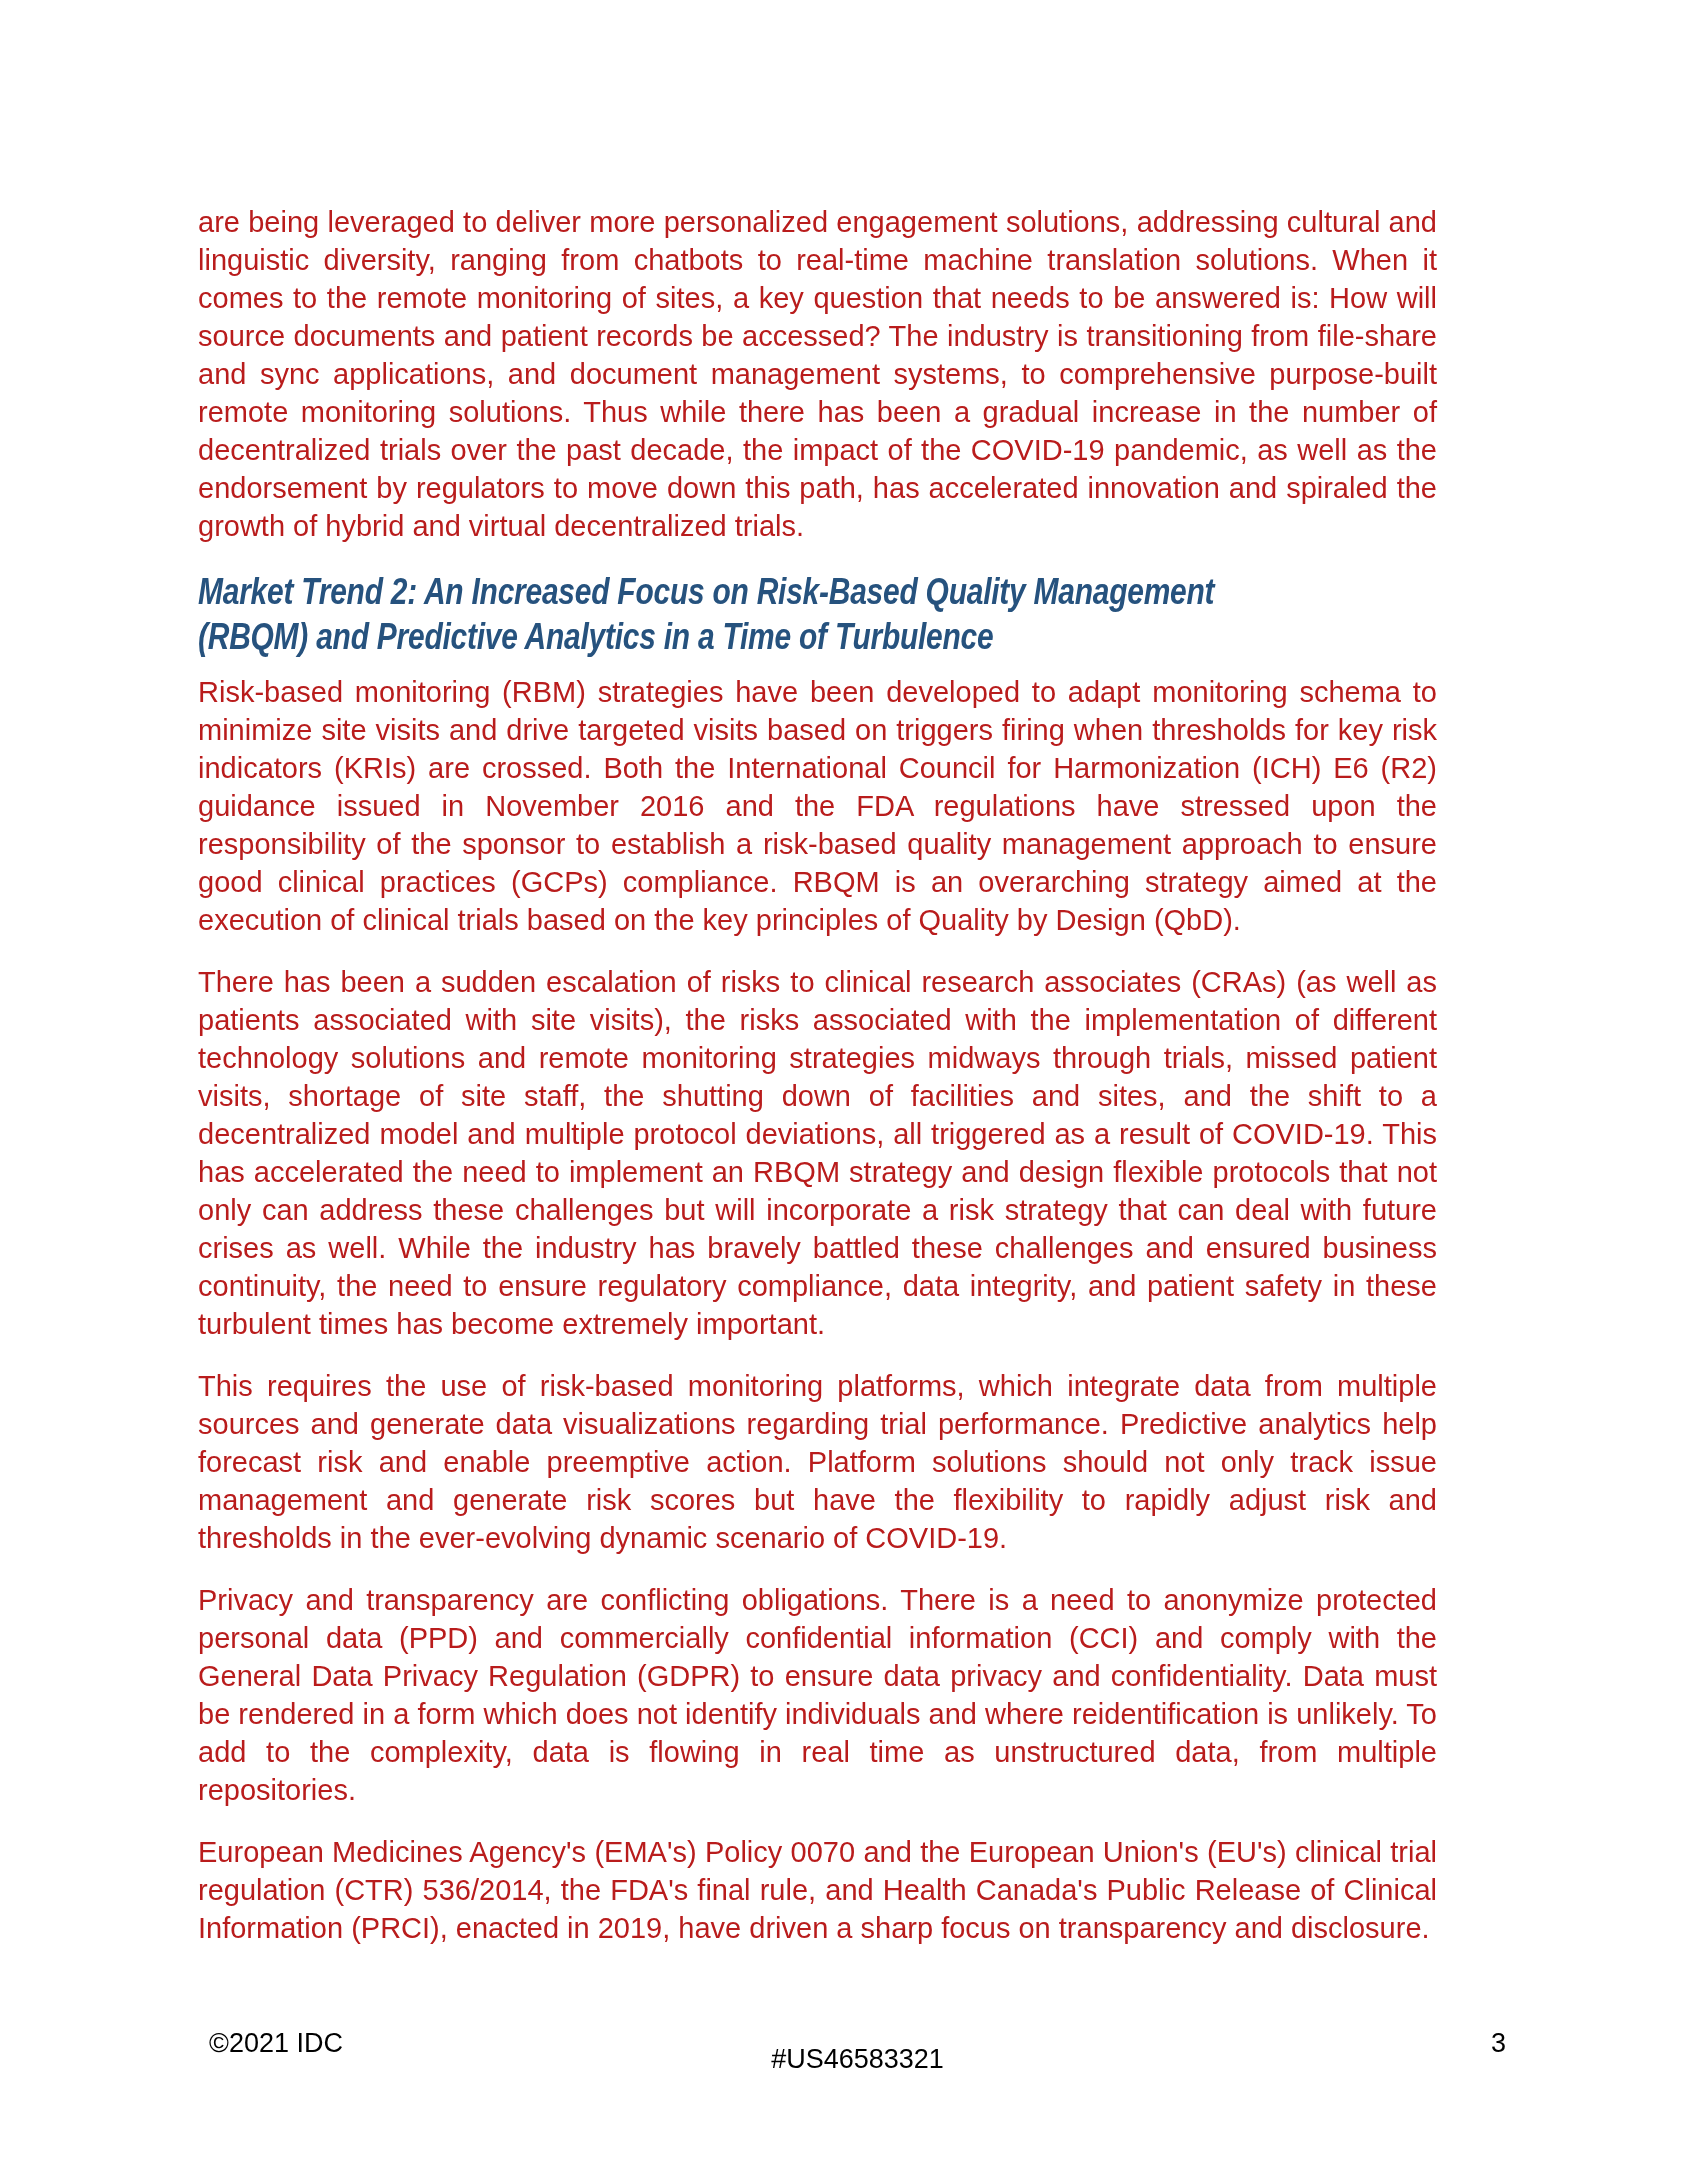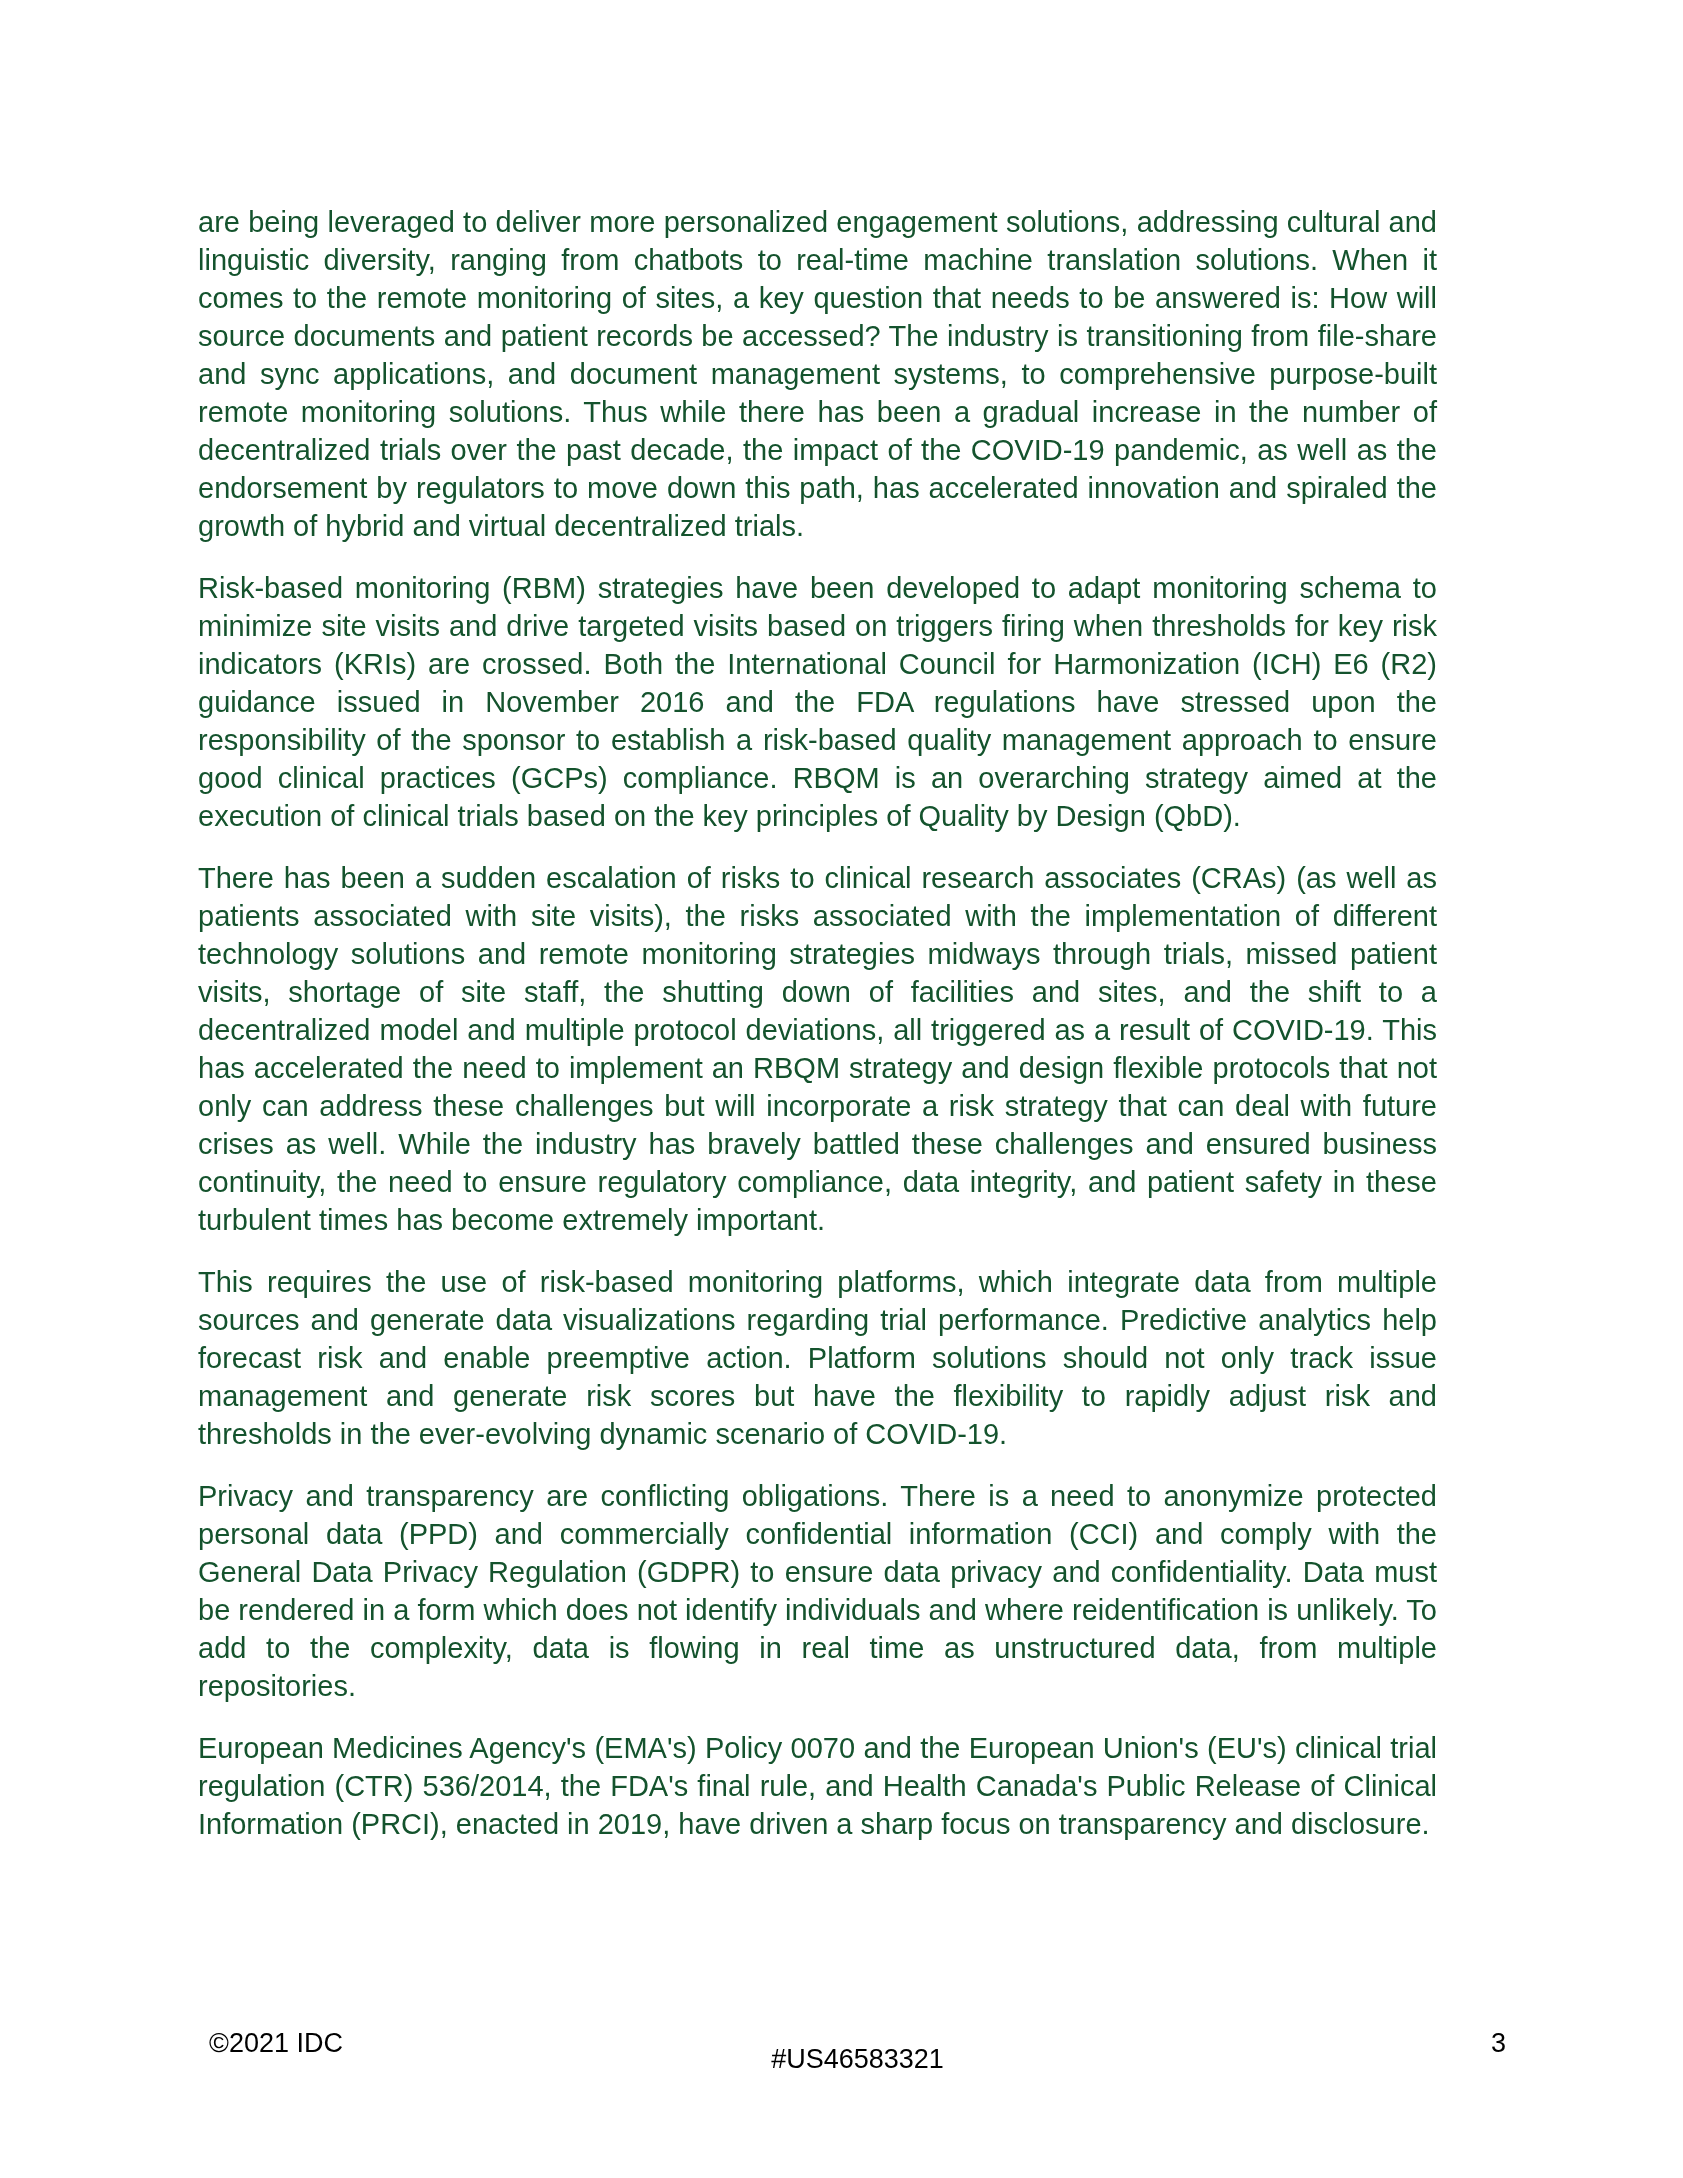--- a/index.html
+++ b/index.html
@@ -20,21 +20,21 @@
     position: absolute;
     left: 198px;
     top: 203px;
     width: 1247px;
   }
   .body-para {
     font-size: 29px;
     line-height: 38px;
     text-align: justify;
     margin: 0 8px 24px 0;
-    color: #14532d;
+    color: #b91c1c;
   }
   .section-heading {
     margin: 14px 0 14px 0;
   }
   .heading-line {
     white-space: nowrap;
     font-weight: bold;
     font-style: italic;
     font-size: 37px;
     line-height: 45px;
@@ -72,20 +72,24 @@
 </style>
 </head>
 <body>
 
 <div class="page">
 
   <div class="content">
 
     <p class="body-para">are being leveraged to deliver more personalized engagement solutions, addressing cultural and linguistic diversity, ranging from chatbots to real-time machine translation solutions. When it comes to the remote monitoring of sites, a key question that needs to be answered is: How will source documents and patient records be accessed? The industry is transitioning from file-share and sync applications, and document management systems, to comprehensive purpose-built remote monitoring solutions. Thus while there has been a gradual increase in the number of decentralized trials over the past decade, the impact of the COVID-19 pandemic, as well as the endorsement by regulators to move down this path, has accelerated innovation and spiraled the growth of hybrid and virtual decentralized trials.</p>
 
+    <div class="section-heading">
+      <div class="heading-line">Market Trend 2: An Increased Focus on Risk-Based Quality Management</div>
+      <div class="heading-line">(RBQM) and Predictive Analytics in a Time of Turbulence</div>
+    </div>
 
     <p class="body-para">Risk-based monitoring (RBM) strategies have been developed to adapt monitoring schema to minimize site visits and drive targeted visits based on triggers firing when thresholds for key risk indicators (KRIs) are crossed. Both the International Council for Harmonization (ICH) E6 (R2) guidance issued in November 2016 and the FDA regulations have stressed upon the responsibility of the sponsor to establish a risk-based quality management approach to ensure good clinical practices (GCPs) compliance. RBQM is an overarching strategy aimed at the execution of clinical trials based on the key principles of Quality by Design (QbD).</p>
 
     <p class="body-para">There has been a sudden escalation of risks to clinical research associates (CRAs) (as well as patients associated with site visits), the risks associated with the implementation of different technology solutions and remote monitoring strategies midways through trials, missed patient visits, shortage of site staff, the shutting down of facilities and sites, and the shift to a decentralized model and multiple protocol deviations, all triggered as a result of COVID-19. This has accelerated the need to implement an RBQM strategy and design flexible protocols that not only can address these challenges but will incorporate a risk strategy that can deal with future crises as well. While the industry has bravely battled these challenges and ensured business continuity, the need to ensure regulatory compliance, data integrity, and patient safety in these turbulent times has become extremely important.</p>
 
     <p class="body-para">This requires the use of risk-based monitoring platforms, which integrate data from multiple sources and generate data visualizations regarding trial performance. Predictive analytics help forecast risk and enable preemptive action. Platform solutions should not only track issue management and generate risk scores but have the flexibility to rapidly adjust risk and thresholds in the ever-evolving dynamic scenario of COVID-19.</p>
 
 
     <p class="body-para">Privacy and transparency are conflicting obligations. There is a need to anonymize protected personal data (PPD) and commercially confidential information (CCI) and comply with the General Data Privacy Regulation (GDPR) to ensure data privacy and confidentiality. Data must be rendered in a form which does not identify individuals and where reidentification is unlikely. To add to the complexity, data is flowing in real time as unstructured data, from multiple repositories.</p>
 

